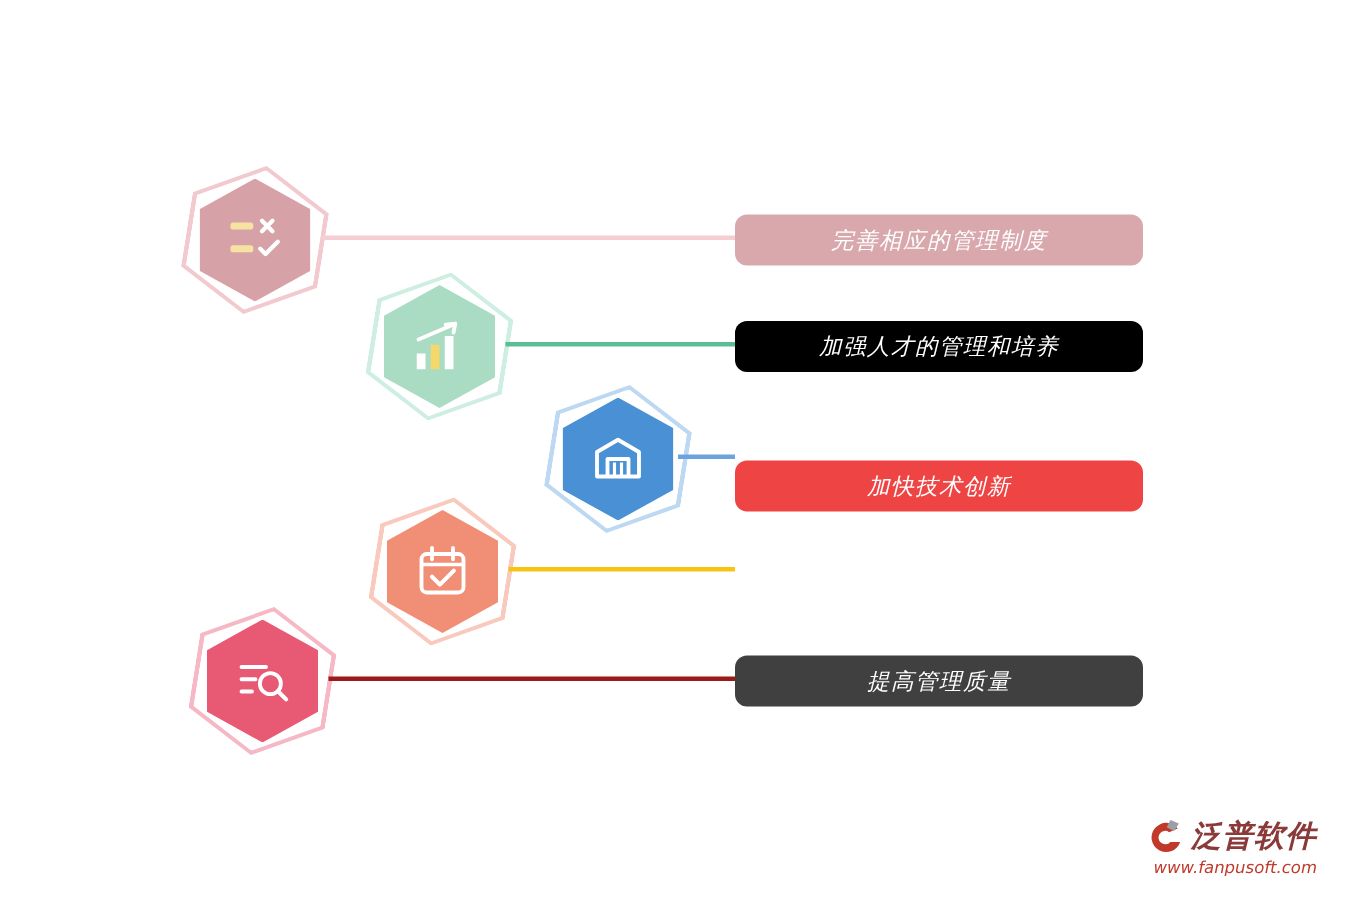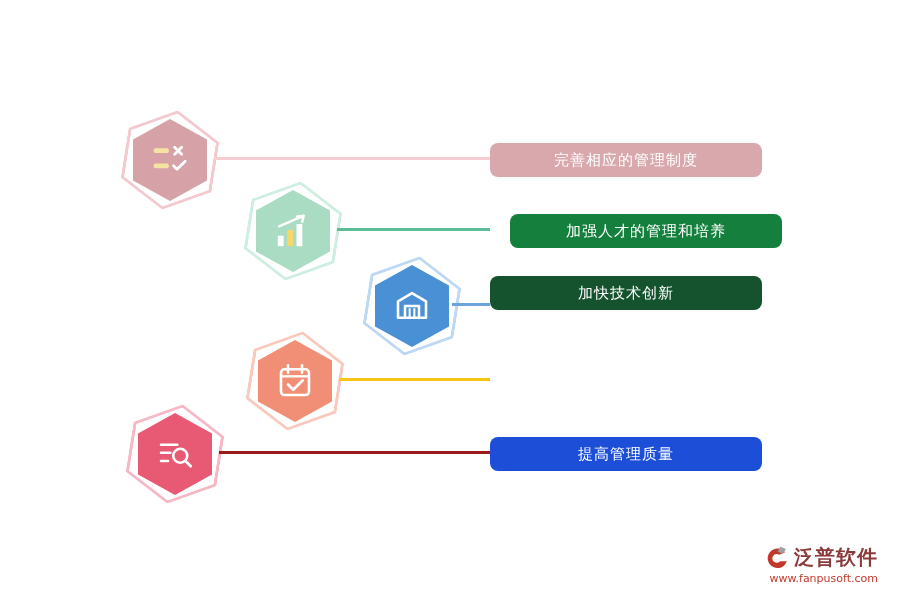--- a/index.html
+++ b/index.html
@@ -1,19 +1,19 @@
 <!DOCTYPE html>
 <html><head>
 <meta charset="utf-8">
 <style>
   * { margin:0; padding:0; box-sizing:border-box; }
   html,body { background:#ffffff; }
   body { font-family:"DejaVu Sans","Liberation Sans",sans-serif; }
 
-  .canvas { position:relative; width:900px; height:584px; background:#ffffff; overflow:hidden; }
+  .canvas { position:relative; width:900px; height:584px; background:#ffffff; overflow:hidden;font-style:italic; }
 
   
   .hexgroup { position:absolute; width:92px; height:100px; }
   .hex { position:absolute;
          clip-path:polygon(50% 0,100% 25%,100% 75%,50% 100%,0 75%,0 25%); }
   .hex.outline       { left:0; top:0; width:92px; height:100px; transform:rotate(9deg); }
   .hex.outline-inner { left:3px; top:3px; width:86px; height:94px; background:#ffffff; transform:rotate(9deg); }
   .hex.fill          { left:9px; top:9px; width:74px; height:82px; }
   .hexicon { position:absolute; left:50%; top:50%; transform:translate(-50%,-50%);
              width:42px; height:42px; }
@@ -26,36 +26,36 @@
 
   
   .i1 .outline { background:#f2c9ce; } .i1 .fill { background:#d6a2a8; }
   .i1.hexgroup { left:124px; top:110px; }
   .line.l1  { left:214px; top:157px; width:276px; background:#f6cdd2; }
   .label.b1 { top:143px; background:#d8a8ad; }
 
   .i2 .outline { background:#cdeee0; } .i2 .fill { background:#a9dcc3; }
   .i2.hexgroup { left:247px; top:181px; }
   .line.l2  { left:337px; top:228px; width:153px; background:#5bbd96; }
-  .label.b2 { top:214px; background:#15803d;margin-left:20px; }
+  .label.b2 { top:214px; background:#000000; }
 
   .i3 .outline { background:#bcd8f2; } .i3 .fill { background:#4a90d5; }
   .i3.hexgroup { left:366px; top:256px; }
   .line.l3  { left:452px; top:303px; width:38px; background:#6ba3dd; }
-  .label.b3 { top:276px; background:#14532d; }
+  .label.b3 { top:307px; background:#ef4444; }
 
   .i4 .outline { background:#f8c9bc; } .i4 .fill { background:#f08f76; }
   .i4.hexgroup { left:249px; top:331px; }
   .line.l4  { left:339px; top:378px; width:151px; background:#f6c514; }
   .label.b4 { top:364px; background:#ef9579; }
 
   .i5 .outline { background:#f5b8c4; } .i5 .fill { background:#e85a74; }
   .i5.hexgroup { left:129px; top:404px; }
   .line.l5  { left:219px; top:451px; width:271px; background:#9b1b1b; }
-  .label.b5 { top:437px; background:#1d4ed8; }
+  .label.b5 { top:437px; background:#404040; }
 
   
   .watermark { position:absolute; right:22px; top:544px; text-align:right; }
   .wm-row { display:flex; align-items:center; justify-content:center; gap:4px; }
   .wm-name { font-size:20px; font-weight:bold; color:#8b3a3a; letter-spacing:1px; }
   .wm-url  { font-size:11px; color:#c0392b; margin-top:1px; }
 </style>
 </head>
 <body>
 

